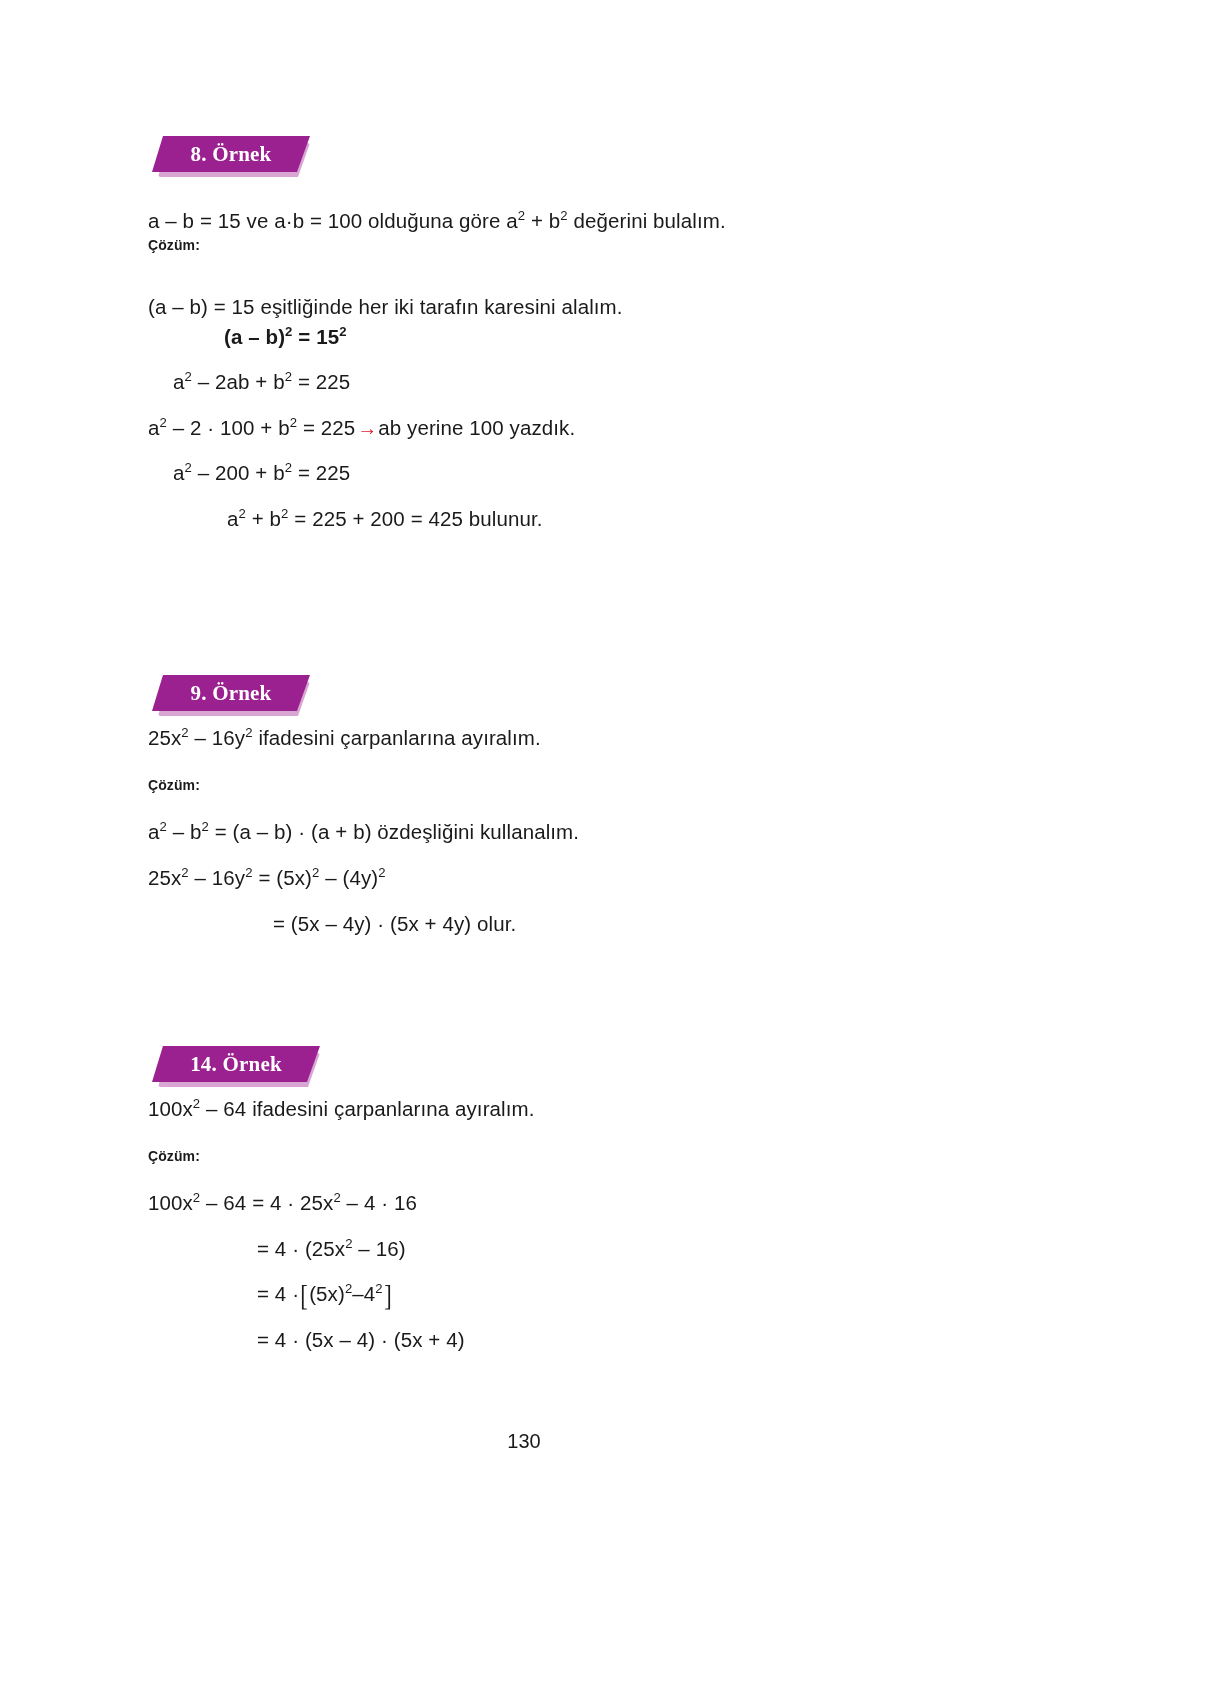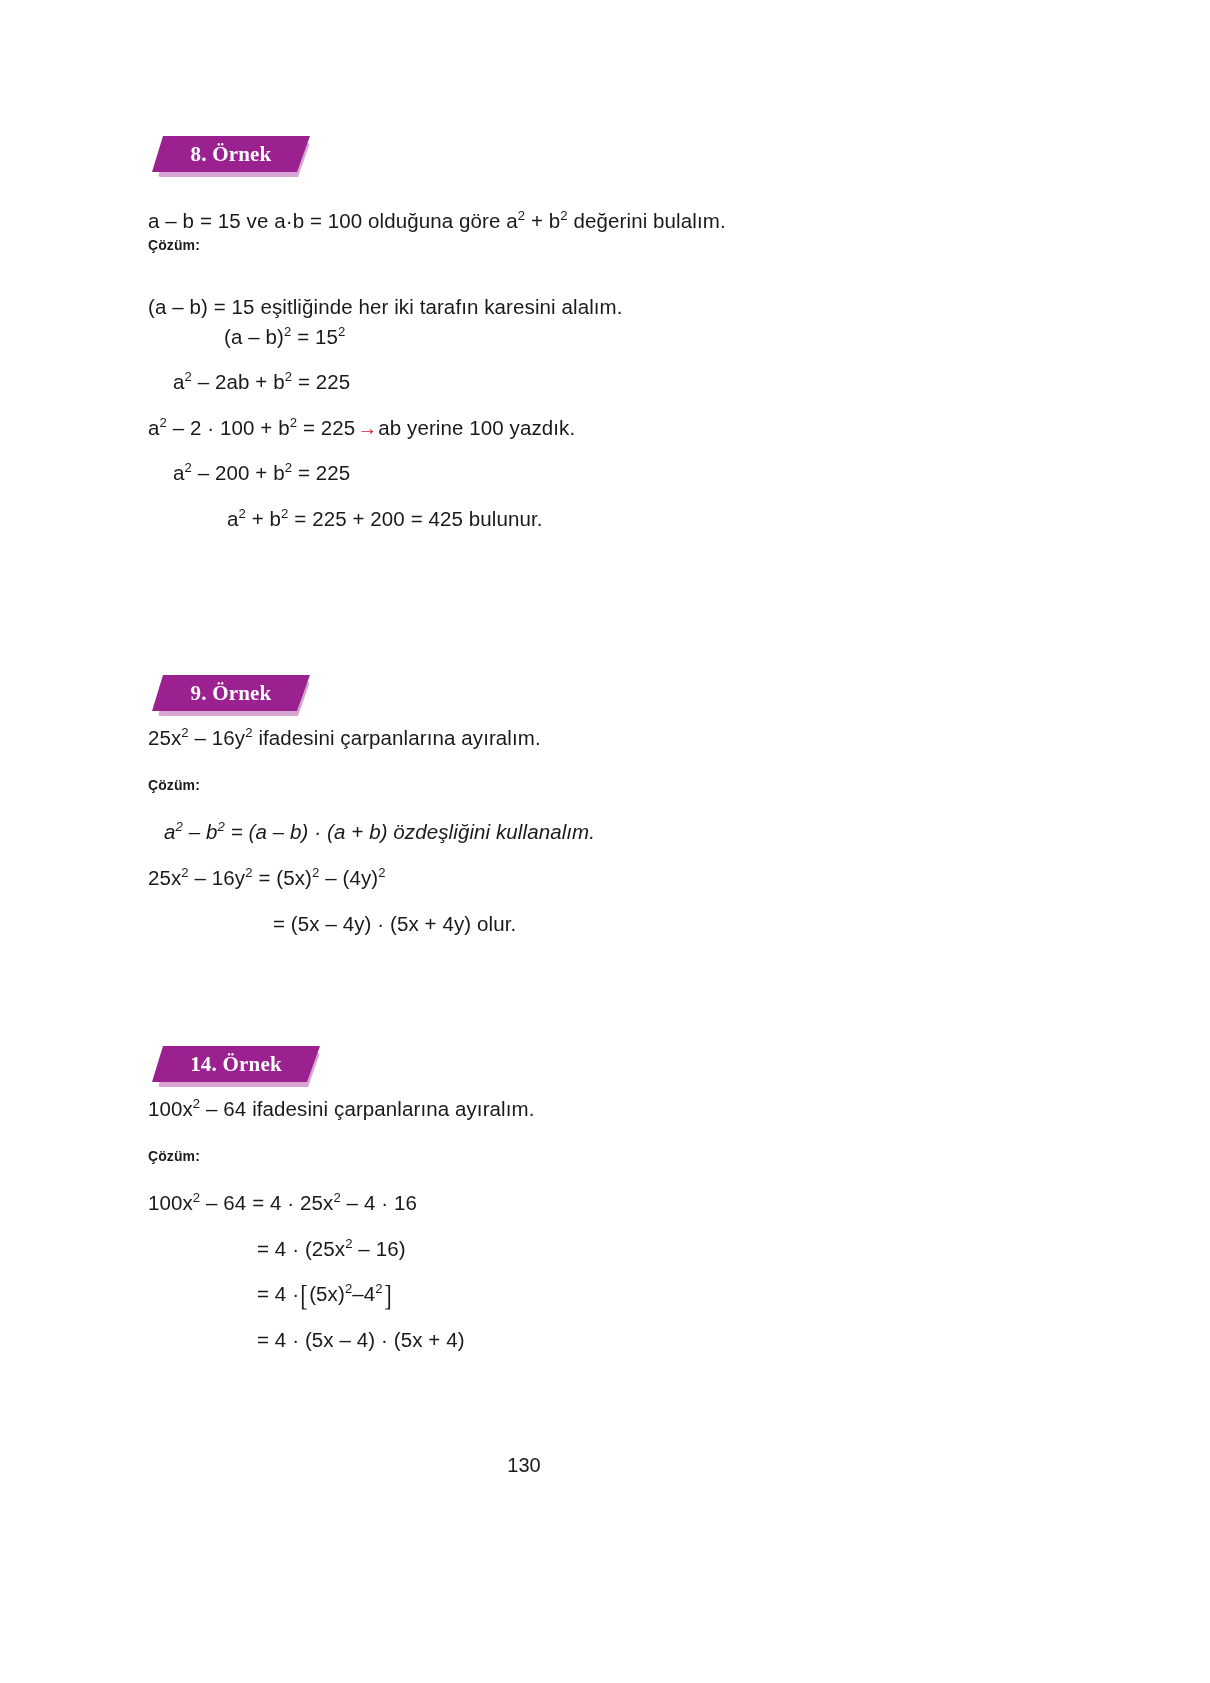--- a/index.html
+++ b/index.html
@@ -107,21 +107,20 @@
     transform: scaleX(0.75);
   }
 
   .pagenum {
     position: absolute;
     left: 0;
     width: 1048px;
     text-align: center;
     font-size: 20px;
     color: #1a1a1a;
-    margin-top: 24px;
   }
 </style>
 </head>
 <body>
 
 <div class="page">
   <div class="content">
 
     <div class="example-block" style="top:0;">
 
@@ -133,21 +132,21 @@
       </div>
 
       <div class="line" style="left:0px; top:186px;margin-top:22px;">
         <span>a – b = 15 ve a·b = 100 olduğuna göre a</span><sup>2</sup><span> + b</span><sup>2</sup><span> değerini bulalım.</span>
       </div>
 
       <div class="line bold" style="left:0px; top:232px;">Çözüm:</div>
 
       <div class="line" style="left:0px; top:278px;margin-top:16px;">(a – b) = 15 eşitliğinde her iki tarafın karesini alalım.</div>
 
-      <div class="line" style="left:76px; top:324px;">
+      <div class="line" style="left:76px; top:324px;font-weight:bold;">
         <span>(a – b)</span><sup>2</sup><span> = 15</span><sup>2</sup>
       </div>
 
       <div class="line" style="left:25px; top:369px;">
         <span>a</span><sup>2</sup><span> – 2ab + b</span><sup>2</sup><span> = 225</span>
       </div>
 
       <div class="line" style="left:0px; top:415px;">
         <span>a</span><sup>2</sup><span> – 2 · 100 + b</span><sup>2</sup><span> = 225</span><span class="arrow">→</span><span>ab yerine 100 yazdık.</span>
       </div>
@@ -169,21 +168,21 @@
           <span class="badge-label">9. Örnek</span>
         </div>
       </div>
 
       <div class="line" style="left:0px; top:725px;">
         <span>25x</span><sup>2</sup><span> – 16y</span><sup>2</sup><span> ifadesini çarpanlarına ayıralım.</span>
       </div>
 
       <div class="line bold" style="left:0px; top:772px;">Çözüm:</div>
 
-      <div class="line" style="left:16px; top:819px;font-style:italic;">
+      <div class="line" style="left:0px; top:819px;">
         <span>a</span><sup>2</sup><span> – b</span><sup>2</sup><span> = (a – b) · (a + b) özdeşliğini kullanalım.</span>
       </div>
 
       <div class="line" style="left:0px; top:865px;">
         <span>25x</span><sup>2</sup><span> – 16y</span><sup>2</sup><span> = (5x)</span><sup>2</sup><span> – (4y)</span><sup>2</sup>
       </div>
 
       <div class="line" style="left:109px; top:911px;margin-left:16px;">= (5x – 4y) · (5x + 4y) olur.</div>
     </div>
 

